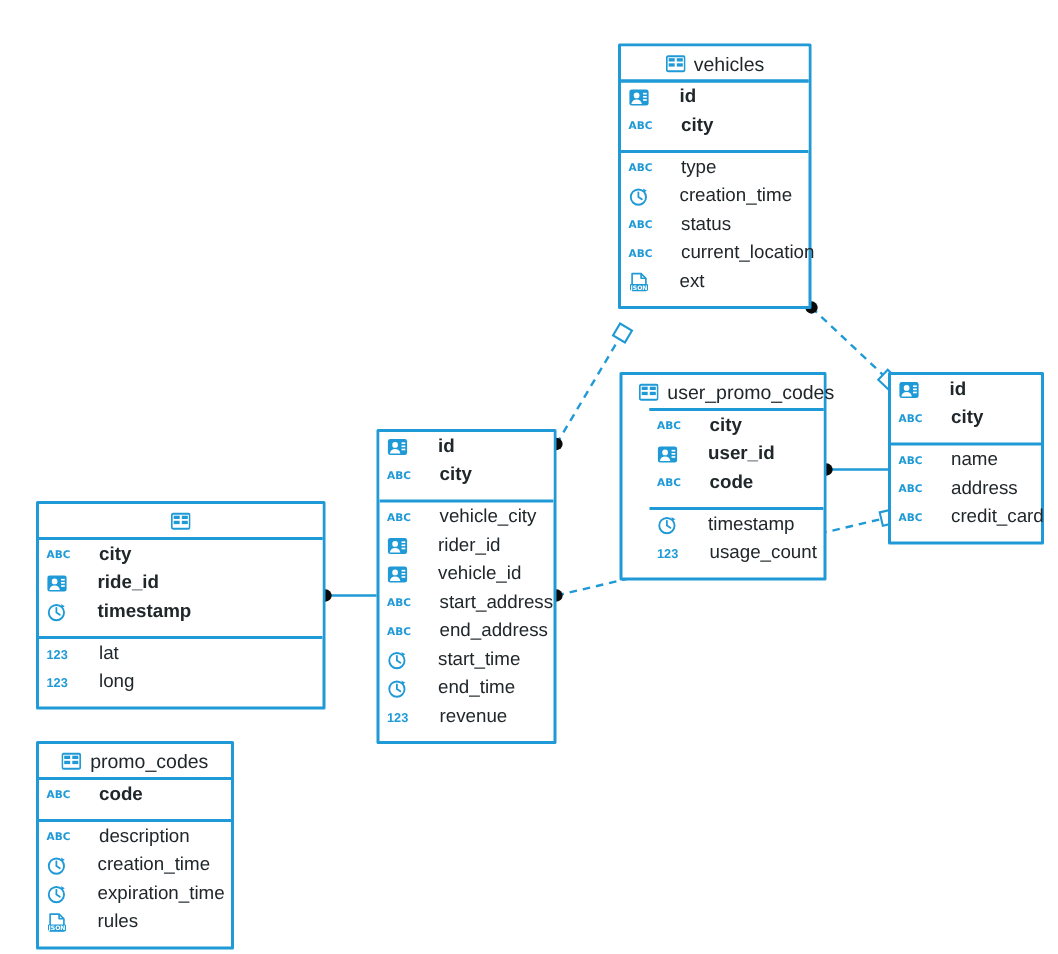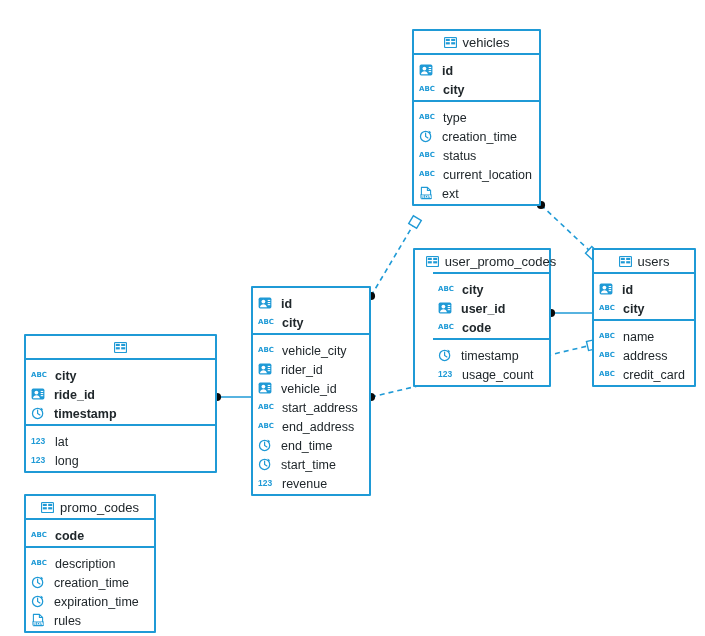--- a/index.html
+++ b/index.html
@@ -44,22 +44,22 @@
   .section{
     box-sizing:border-box;
     padding:3px 0 4px 0;
   }
   .section.pk{
     border-bottom:2px solid #1f9ad6;
     background:#ffffff;
   }
   .col{
     display:flex;
-    align-items:flex-end;
-    gap:9px;
+    align-items:flex-start;
+    gap:20px;
     height:19px;
     padding-left:5px;
     font-size:12.5px;
     color:#20272b;
     white-space:nowrap;
   }
   .col.bold .cname{font-weight:bold;}
   .cname{line-height:1;}
 
   
@@ -234,32 +234,20 @@
           </span>
           <span class="cname">timestamp</span>
         </div>
         <div class="col">
           <span class="ic ic-123">123</span>
           <span class="cname">usage_count</span>
         </div>
       </div>
     </div>
     <div class="table-node" style="left: 592px; top: 248px; width: 104px;">
-      <div class="tbl-header">
-        <span class="ic hdr-ic">
-          <svg viewBox="0 0 13 13">
-            <rect x="0.5" y="1.5" width="12" height="10" rx="1" fill="none" stroke="#1f9ad6" stroke-width="1.2"></rect>
-            <rect x="1.8" y="2.8" width="4.0" height="2.2" fill="#1f9ad6"></rect>
-            <rect x="7.2" y="2.8" width="4.0" height="2.2" fill="#1f9ad6"></rect>
-            <rect x="1.8" y="6.2" width="4.0" height="2.2" fill="#1f9ad6"></rect>
-            <rect x="7.2" y="6.2" width="4.0" height="2.2" fill="#1f9ad6"></rect>
-          </svg>
-        </span>
-        <span>users</span>
-      </div>
       <div class="section pk">
         <div class="col bold">
           <span class="ic">
             <svg viewBox="0 0 14 14">
               <rect x="0.6" y="1.6" width="12.8" height="10.8" rx="1.6" fill="#1f9ad6"></rect>
               <circle cx="5.4" cy="5.6" r="1.9" fill="#ffffff"></circle>
               <path d="M1.9 11.3c0.3-2.1 1.8-3.0 3.5-3.0s3.2 0.9 3.5 3.0z" fill="#ffffff"></path>
               <rect x="9.7" y="3.9" width="2.5" height="1.1" fill="#ffffff"></rect>
               <rect x="9.7" y="6.0" width="2.5" height="1.1" fill="#ffffff"></rect>
               <rect x="9.7" y="8.1" width="2.5" height="1.1" fill="#ffffff"></rect>
@@ -347,31 +335,31 @@
           <span class="cname">end_address</span>
         </div>
         <div class="col">
           <span class="ic">
             <svg viewBox="0 0 14 14">
               <circle cx="6.6" cy="7.4" r="5.1" fill="none" stroke="#1f9ad6" stroke-width="1.25"></circle>
               <path d="M6.6 4.2 v3.2 l2.3 1.5" fill="none" stroke="#1f9ad6" stroke-width="1.2" stroke-linecap="round"></path>
               <path d="M9.6 1.6 l2.6 1.6 -1.9 1.2z" fill="#1f9ad6"></path>
             </svg>
           </span>
+          <span class="cname">start_time</span>
+        </div>
+        <div class="col">
+          <span class="ic">
+            <svg viewBox="0 0 14 14">
+              <circle cx="6.6" cy="7.4" r="5.1" fill="none" stroke="#1f9ad6" stroke-width="1.25"></circle>
+              <path d="M6.6 4.2 v3.2 l2.3 1.5" fill="none" stroke="#1f9ad6" stroke-width="1.2" stroke-linecap="round"></path>
+              <path d="M9.6 1.6 l2.6 1.6 -1.9 1.2z" fill="#1f9ad6"></path>
+            </svg>
+          </span>
           <span class="cname">end_time</span>
-        </div>
-        <div class="col">
-          <span class="ic">
-            <svg viewBox="0 0 14 14">
-              <circle cx="6.6" cy="7.4" r="5.1" fill="none" stroke="#1f9ad6" stroke-width="1.25"></circle>
-              <path d="M6.6 4.2 v3.2 l2.3 1.5" fill="none" stroke="#1f9ad6" stroke-width="1.2" stroke-linecap="round"></path>
-              <path d="M9.6 1.6 l2.6 1.6 -1.9 1.2z" fill="#1f9ad6"></path>
-            </svg>
-          </span>
-          <span class="cname">start_time</span>
         </div>
         <div class="col">
           <span class="ic ic-123">123</span>
           <span class="cname">revenue</span>
         </div>
       </div>
     </div>
     <div class="table-node" style="left: 24px; top: 334px; width: 193px;">
       <div class="tbl-header">
         <span class="ic hdr-ic">

